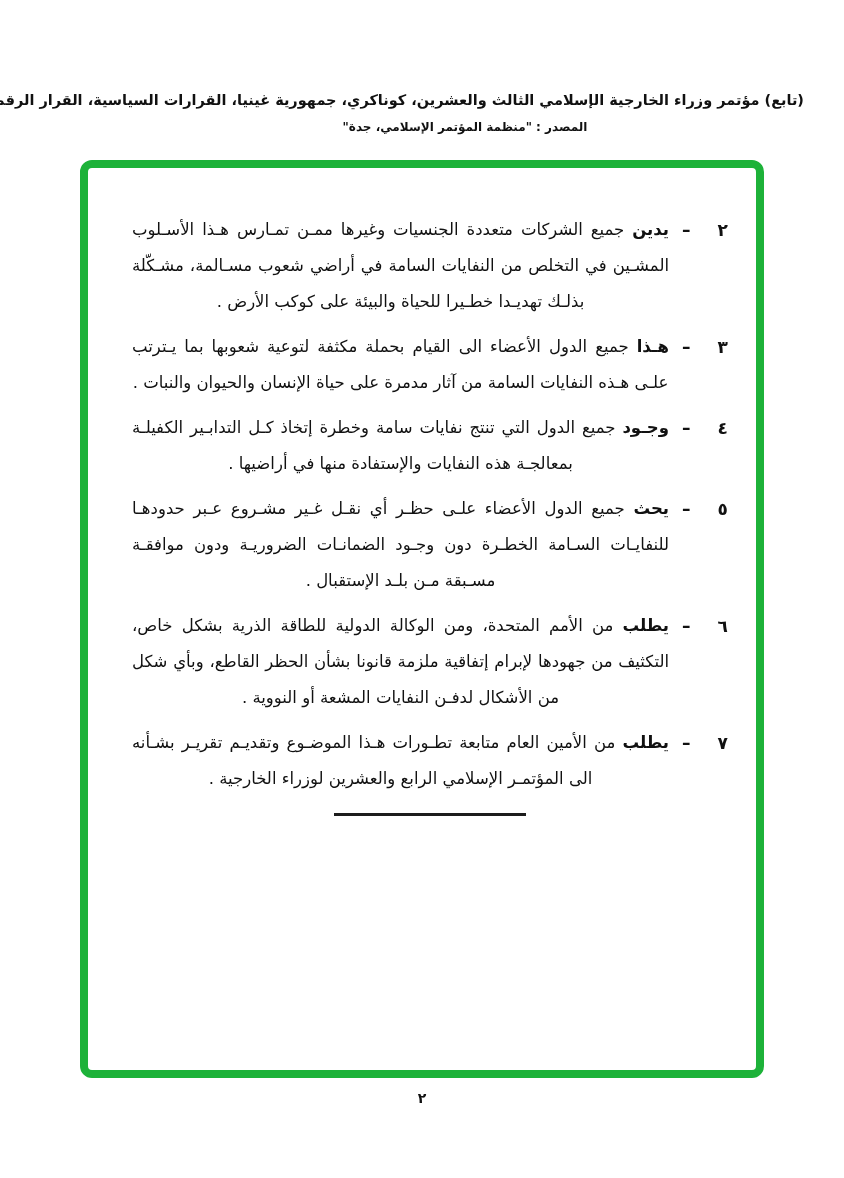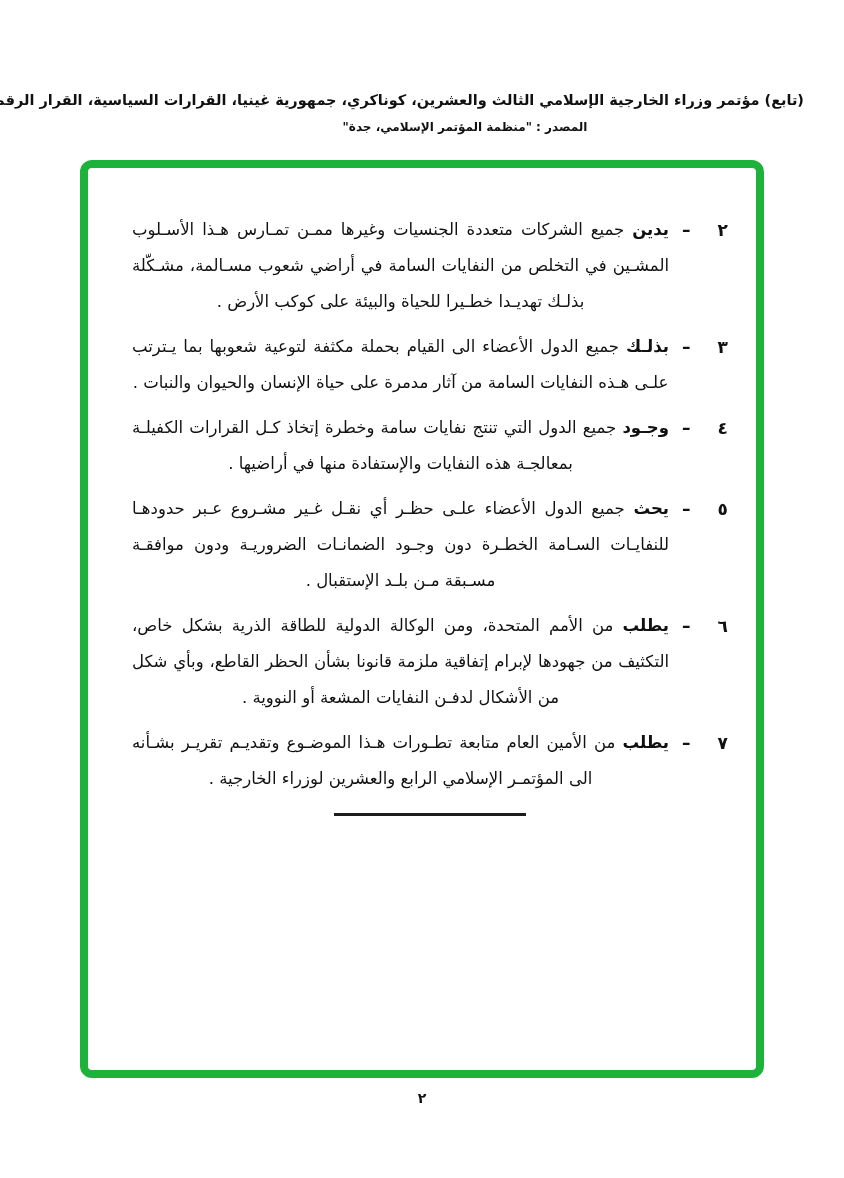--- a/index.html
+++ b/index.html
@@ -116,33 +116,33 @@
         <span>جميع الشركات متعددة الجنسيات وغيرها ممـن تمـارس هـذا الأسـلوب المشـين في التخلص من النفايات السامة في أراضي شعوب مسـالمة، مشـكّلة بذلـك تهديـدا خطـيرا للحياة والبيئة على كوكب الأرض .</span>
       </p>
     </div>
 
     <div class="clause">
       <div class="clause-num">
         <span>٣</span>
         <span>–</span>
       </div>
       <p class="clause-text">
-        <b class="kw">بذلـك</b>
+        <b class="kw">هـذا</b>
         <span>جميع الدول الأعضاء الى القيام بحملة مكثفة لتوعية شعوبها بما يـترتب علـى هـذه النفايات السامة من آثار مدمرة على حياة الإنسان والحيوان والنبات .</span>
       </p>
     </div>
 
     <div class="clause">
       <div class="clause-num">
         <span>٤</span>
         <span>–</span>
       </div>
       <p class="clause-text">
         <b class="kw">وجـود</b>
-        <span>جميع الدول التي تنتج نفايات سامة وخطرة إتخاذ كـل القرارات الكفيلـة بمعالجـة هذه النفايات والإستفادة منها في أراضيها .</span>
+        <span>جميع الدول التي تنتج نفايات سامة وخطرة إتخاذ كـل التدابـير الكفيلـة بمعالجـة هذه النفايات والإستفادة منها في أراضيها .</span>
       </p>
     </div>
 
     <div class="clause">
       <div class="clause-num">
         <span>٥</span>
         <span>–</span>
       </div>
       <p class="clause-text">
         <b class="kw">يحث</b>

